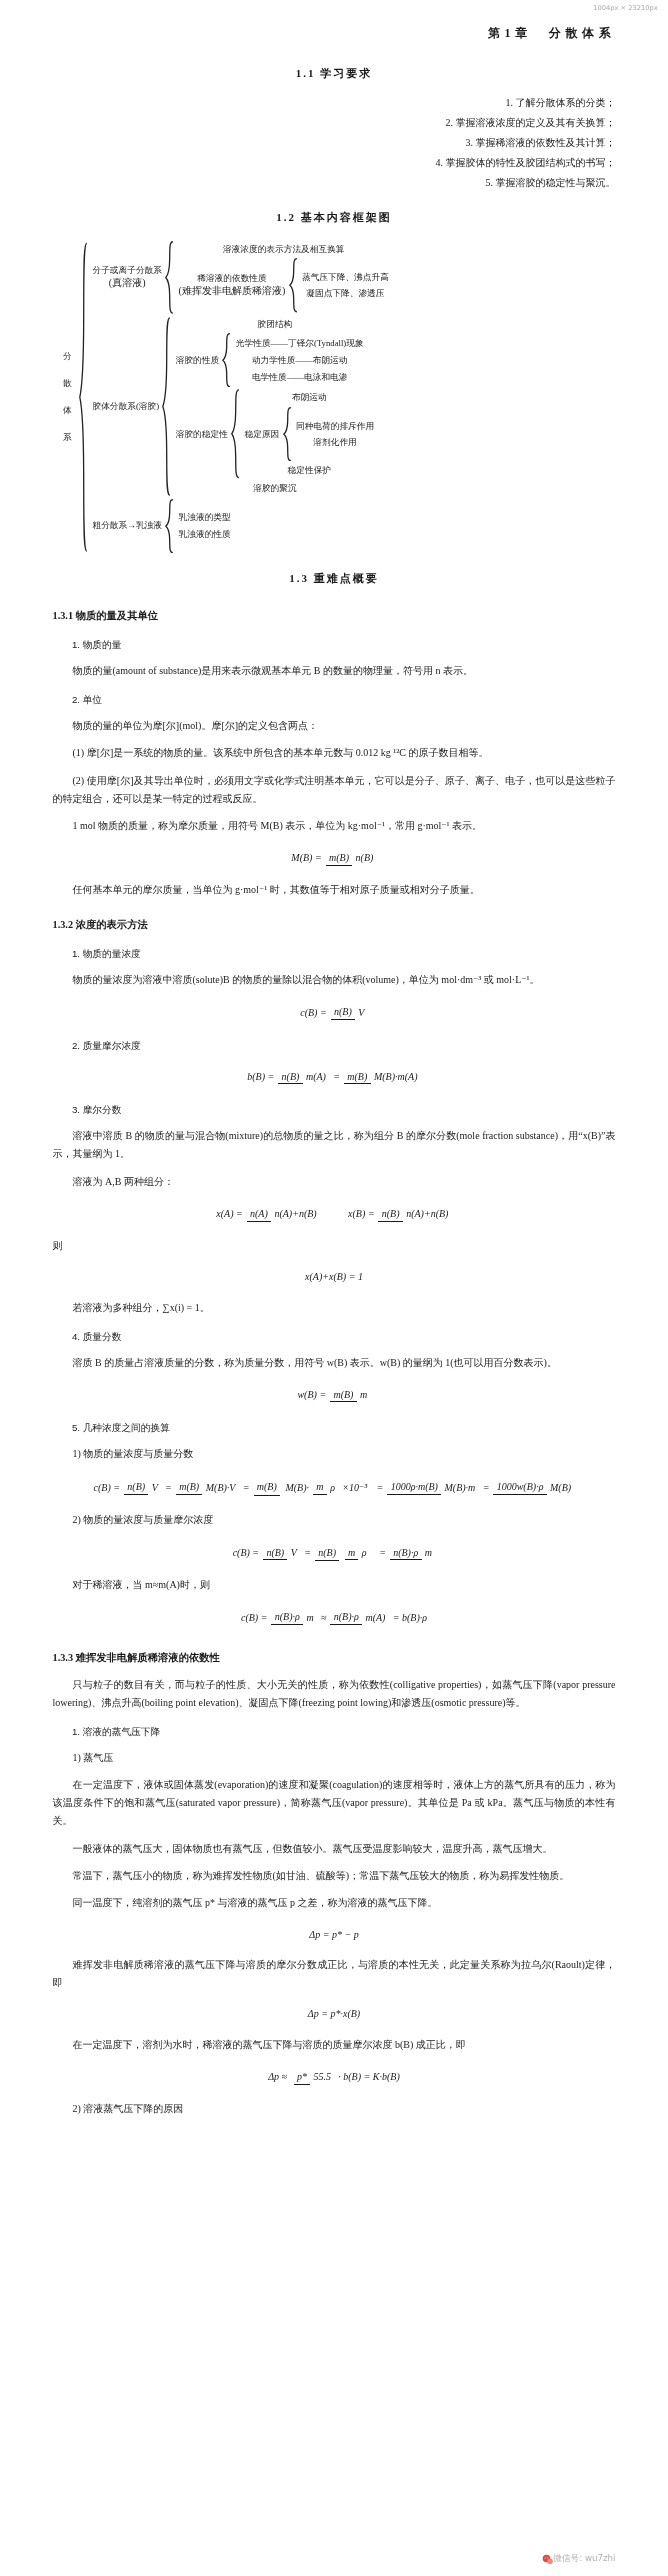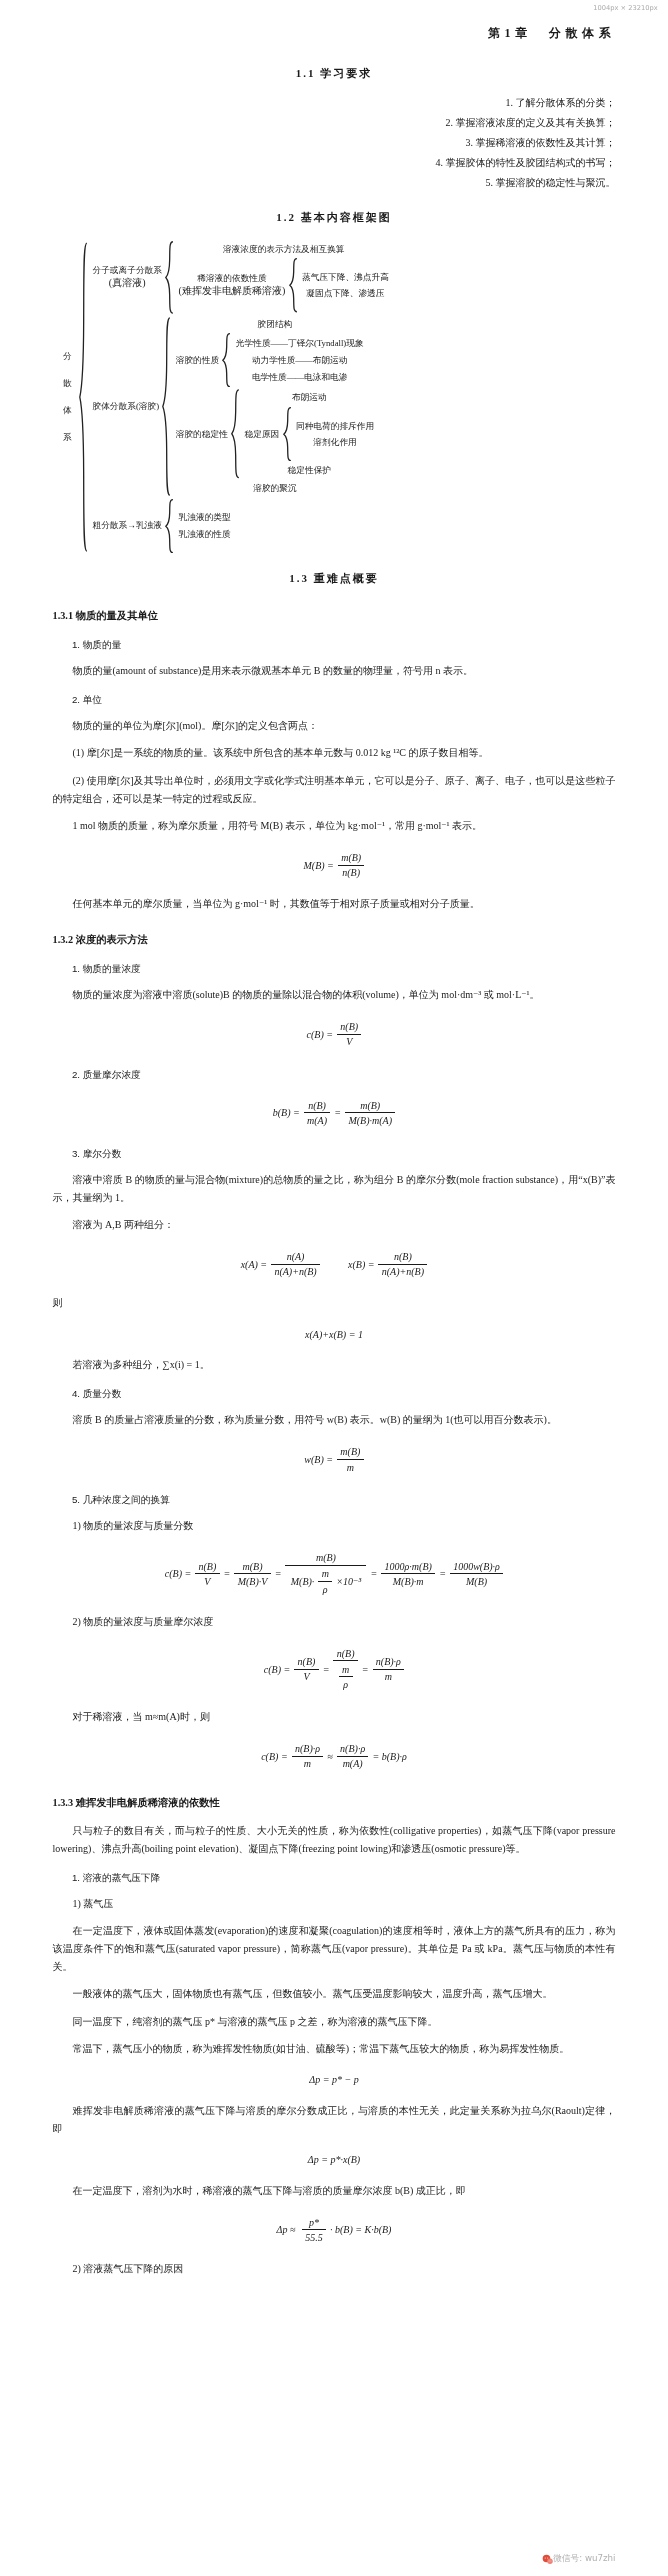--- a/index.html
+++ b/index.html
@@ -39,21 +39,21 @@
   .req-list{margin:2.7px 0 2.7px 48px;}
   .req-item{margin:2px 0;line-height:1.8;text-align:right;}
   .para{margin:4.7px 0;line-height:1.8;text-indent:2em;text-align:justify;}
   .para.noindent{text-indent:0;}
   
   .formula{
     display:flex;justify-content:center;align-items:center;
     margin:10.7px 0;font-style:italic;line-height:1.3;
   }
   .ftext{white-space:pre;margin:0 2px;}
-  .frac{display:inline-flex;flex-direction:column;align-items:stretch;margin:0 2px;vertical-align:middle;}
+  .frac{display:inline-flex;flex-direction:row;align-items:stretch;margin:0 2px;vertical-align:middle;}
   .frac .num{border-bottom:0.7px solid currentColor;}
   .frac .num,.frac .den{display:flex;justify-content:center;align-items:center;padding:0.7px 3.3px;white-space:pre;}
   
   .diagram{margin:6.7px 0 4px 9.3px;font-size:8.7px;line-height:1.45;}
   .tree-row{display:flex;align-items:center;}
   .tree-children{display:flex;flex-direction:column;justify-content:center;}
   .tree-children > *{margin:1px 0;}
   .tree-label{display:flex;flex-direction:column;align-items:center;justify-content:center;white-space:nowrap;text-align:center;}
   .tree-label .tl-sub{font-size:10px;}
   .tree-label.vertical{letter-spacing:0;margin-right:2.7px;}
@@ -397,22 +397,22 @@
       </span>
       <span class="ftext">= b(B)·ρ</span>
     </div>
 
   <h3 class="subsection-title">1.3.3 难挥发非电解质稀溶液的依数性</h3>
   <p class="para">只与粒子的数目有关，而与粒子的性质、大小无关的性质，称为依数性(colligative properties)，如蒸气压下降(vapor pressure lowering)、沸点升高(boiling point elevation)、凝固点下降(freezing point lowing)和渗透压(osmotic pressure)等。</p>
   <p class="point-head">1. 溶液的蒸气压下降</p>
   <p class="para">1) 蒸气压</p>
   <p class="para">在一定温度下，液体或固体蒸发(evaporation)的速度和凝聚(coagulation)的速度相等时，液体上方的蒸气所具有的压力，称为该温度条件下的饱和蒸气压(saturated vapor pressure)，简称蒸气压(vapor pressure)。其单位是 Pa 或 kPa。蒸气压与物质的本性有关。</p>
   <p class="para">一般液体的蒸气压大，固体物质也有蒸气压，但数值较小。蒸气压受温度影响较大，温度升高，蒸气压增大。</p>
+  <p class="para">常温下，蒸气压小的物质，称为难挥发性物质(如甘油、硫酸等)；常温下蒸气压较大的物质，称为易挥发性物质。</p>
   <p class="para">同一温度下，纯溶剂的蒸气压 p* 与溶液的蒸气压 p 之差，称为溶液的蒸气压下降。</p>
-  <p class="para">常温下，蒸气压小的物质，称为难挥发性物质(如甘油、硫酸等)；常温下蒸气压较大的物质，称为易挥发性物质。</p>
   <div class="formula">
       <span class="ftext">Δp = p* − p</span>
     </div>
   <p class="para">难挥发非电解质稀溶液的蒸气压下降与溶质的摩尔分数成正比，与溶质的本性无关，此定量关系称为拉乌尔(Raoult)定律，即</p>
   <div class="formula">
       <span class="ftext">Δp = p*·x(B)</span>
     </div>
   <p class="para">在一定温度下，溶剂为水时，稀溶液的蒸气压下降与溶质的质量摩尔浓度 b(B) 成正比，即</p>
   <div class="formula">
       <span class="ftext">Δp ≈ </span>

